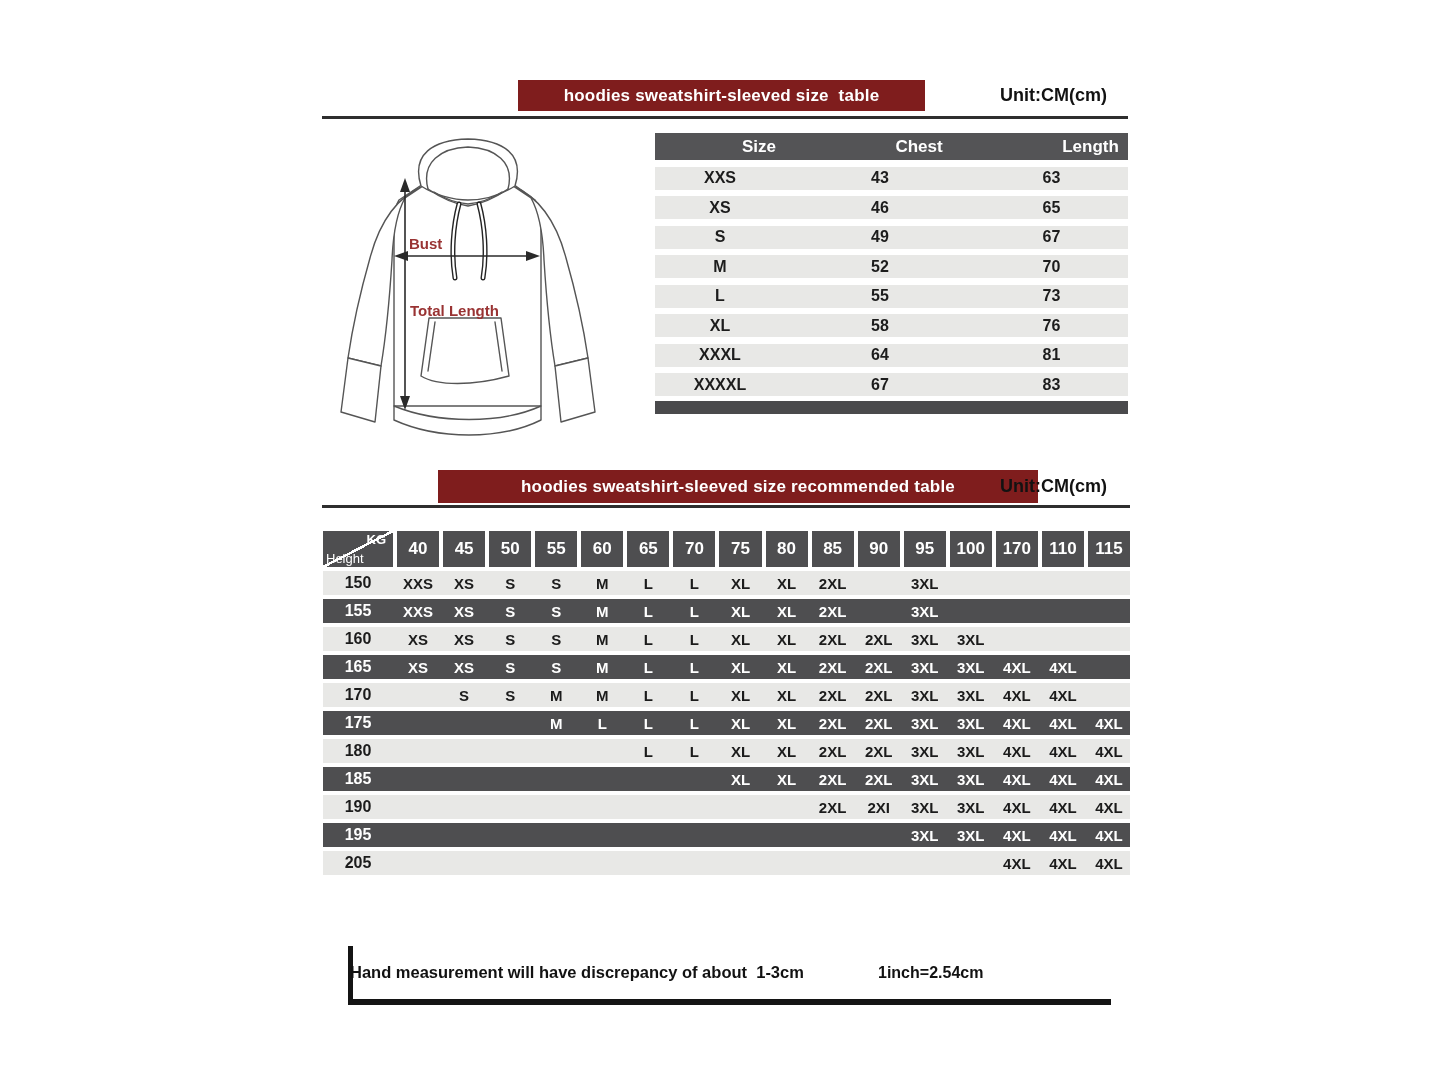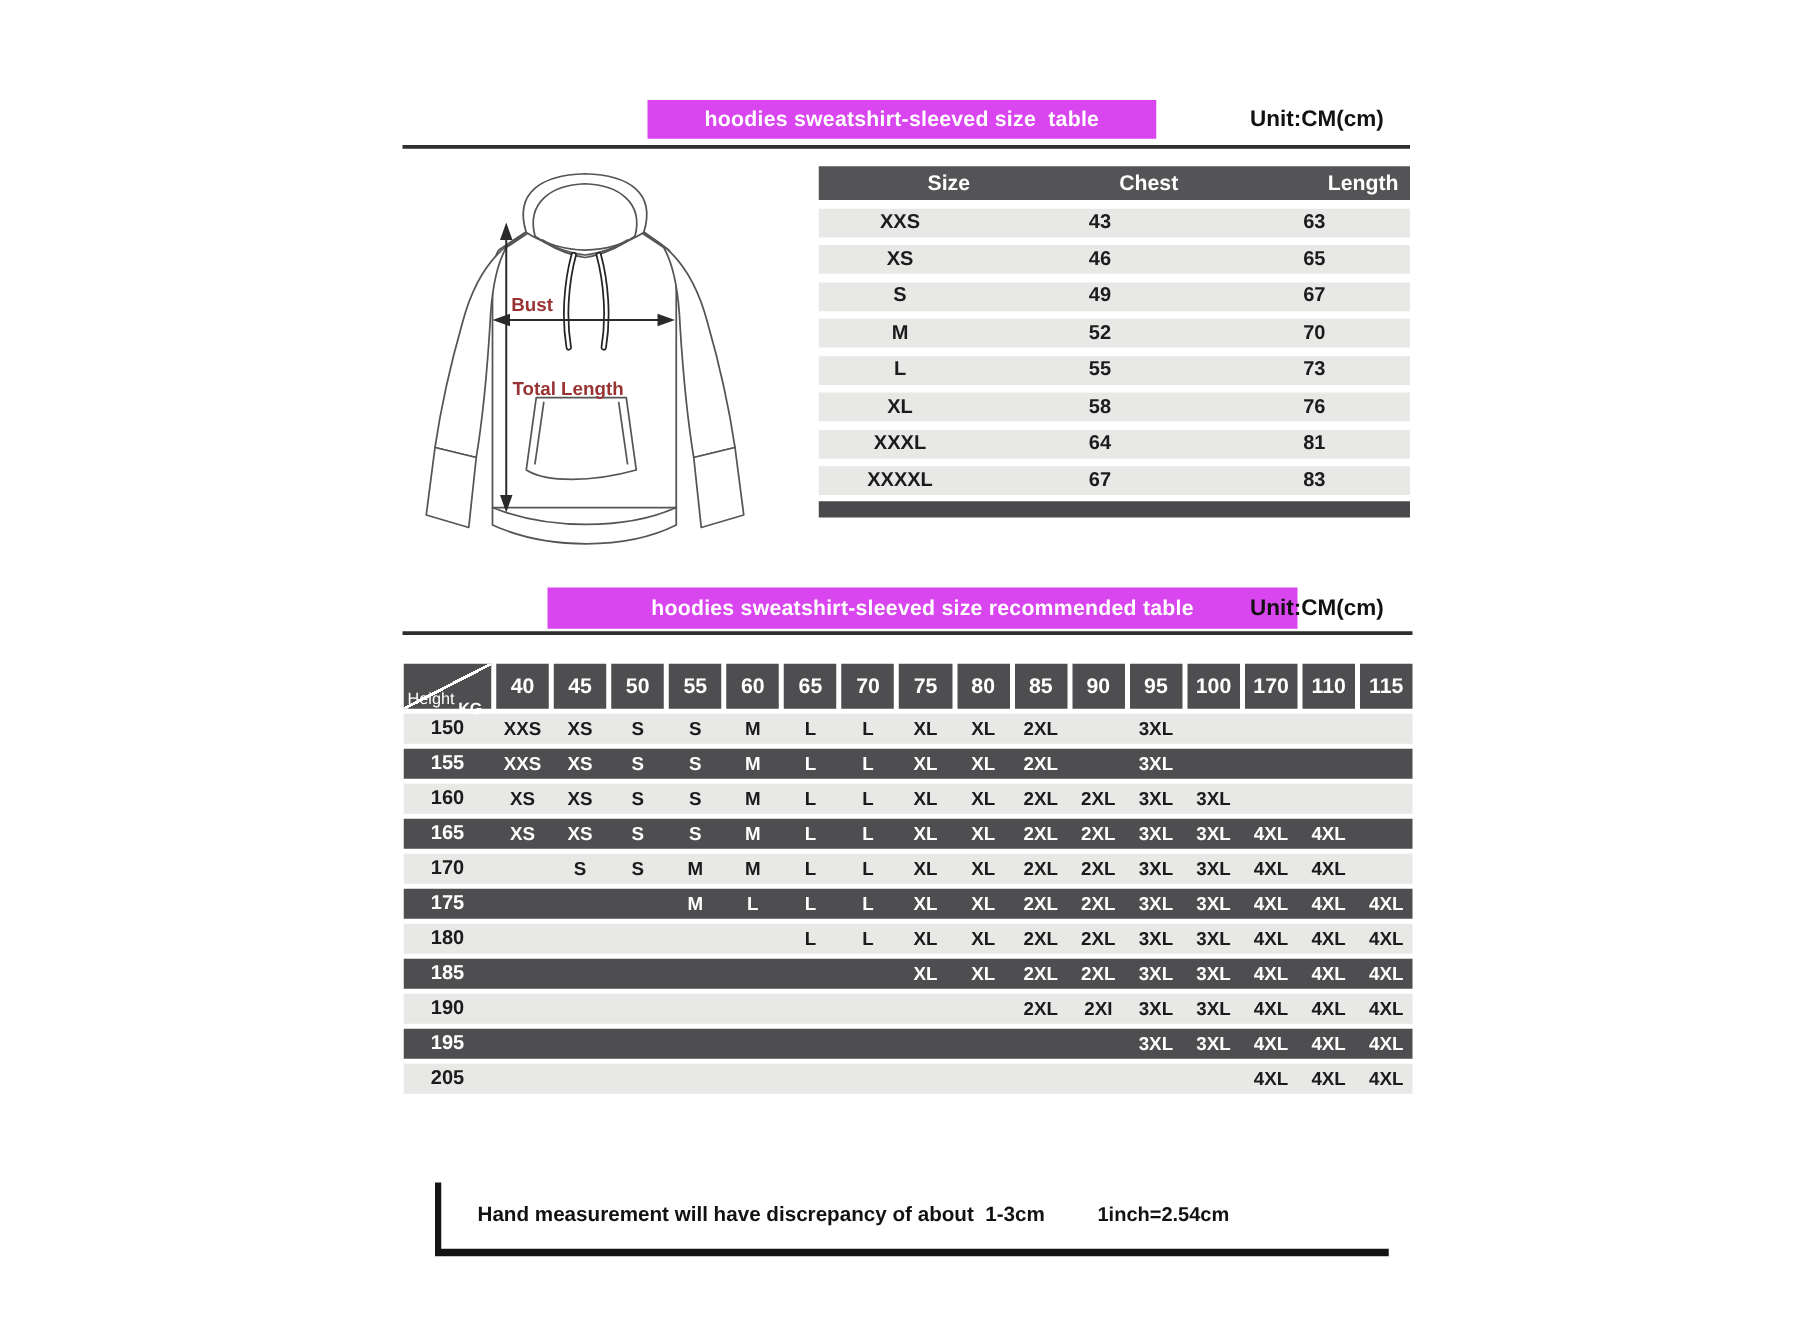--- a/index.html
+++ b/index.html
@@ -4,21 +4,21 @@
 <style>
   * { margin:0; padding:0; box-sizing:border-box; }
   html,body { background:#ffffff; }
   body { font-family:"Liberation Sans", sans-serif; }
   .canvas { position:relative; width:1445px; height:1071px; background:#fff; overflow:hidden; }
 
   .abs { position:absolute; }
 
   
   .bar-title {
-    background:#d946ef; color:#fff; font-weight:bold; font-size:17px;
+    background:#7f1d1d; color:#fff; font-weight:bold; font-size:17px;
     display:flex; align-items:center; justify-content:center;
     letter-spacing:.2px; white-space:pre;
   }
   .unit { font-weight:bold; font-size:18px; color:#121212; white-space:pre; }
   .rule { background:#2e2e2e; }
 
   
   .st-head { display:grid; grid-template-columns:130px 190px 153px; height:27px;
              background:#545456;padding-left:39px; }
   .st-hcell { color:#fff; font-weight:bold; font-size:17px;
@@ -31,21 +31,21 @@
 
   
   .mx-head { display:grid; grid-template-columns:70px repeat(16, 1fr); column-gap:4px;
              height:36px; }
   .mx-corner { position:relative; background:#4e4e50; }
   .mx-corner::after { content:""; position:absolute; inset:0;
       background:linear-gradient(to bottom right,
         transparent calc(50% - 1.2px), #fff calc(50% - 1.2px),
         #fff calc(50% + 1.2px), transparent calc(50% + 1.2px)); }
   .mx-corner .kg { position:absolute; top:1px; right:7px; color:#fff;
-                   font-weight:bold; font-size:13px; z-index:1;margin-top:27px; }
+                   font-weight:bold; font-size:13px; z-index:1; }
   .mx-corner .hgt { position:absolute; bottom:1px; left:3px; color:#ffffff;
                     font-weight:normal; font-size:13px; z-index:1; }
   .mx-hcell { background:#4e4e50; color:#fff; font-weight:bold; font-size:17px;
               display:flex; align-items:center; justify-content:center; }
   .mx-row { display:grid; grid-template-columns:70px repeat(16, 1fr); column-gap:4px;
             height:24px; margin-top:4px; }
   .mx-row.light { background:#e8e8e6; }
   .mx-row.dark  { background:#4e4e50; }
   .mx-row.light .mx-label, .mx-row.light .mx-cell { color:#1b1b1b; }
   .mx-row.dark  .mx-label, .mx-row.dark  .mx-cell { color:#fff; }
@@ -403,16 +403,16 @@
           <div class="mx-cell"></div>
           <div class="mx-cell">4XL</div>
           <div class="mx-cell">4XL</div>
           <div class="mx-cell">4XL</div>
         </div>
       </div>
   </div>
 
   <div class="abs foot-bar" style="left:348px; top:946px; width:5px; height:56px;"></div>
   <div class="abs foot-bar" style="left:348px; top:999px; width:763px; height:6px;"></div>
-  <div class="abs note" style="left:382px; top:963px;">Hand measurement will have discrepancy of about  1-3cm</div>
+  <div class="abs note" style="left:350px; top:963px;">Hand measurement will have discrepancy of about  1-3cm</div>
   <div class="abs conv" style="left:878px; top:964px;">1inch=2.54cm</div>
 
 </div>
 
 </body></html>

